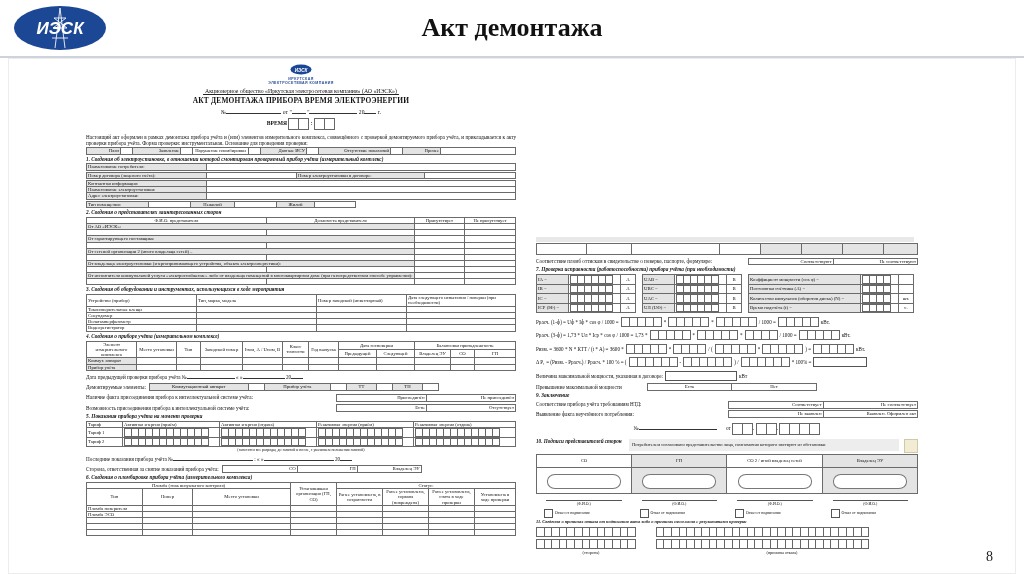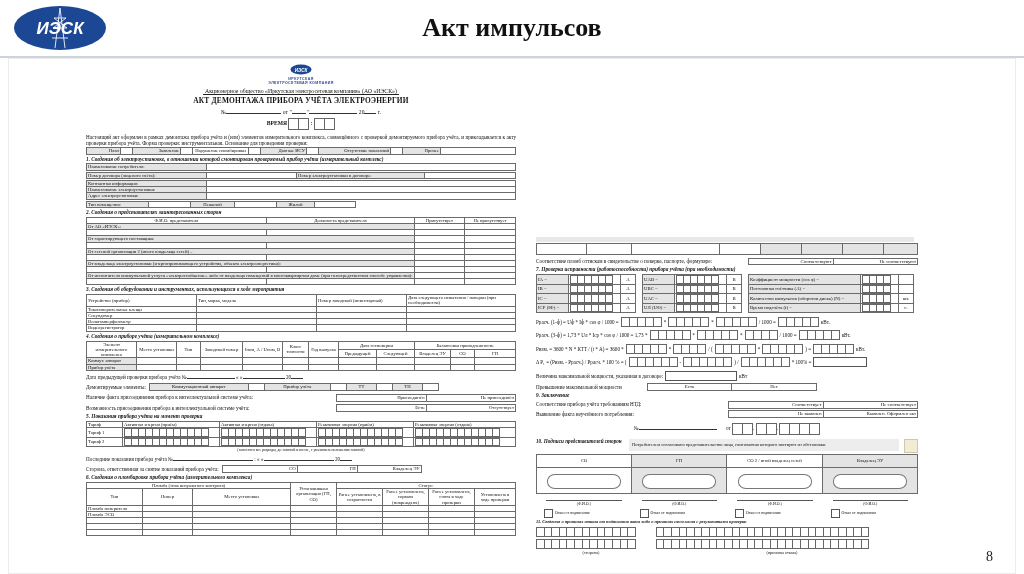--- a/index.html
+++ b/index.html
@@ -68,36 +68,36 @@
 
 <div class="slide">
   <div class="hdr">
     <svg class="hdr-logo" width="100" height="50" viewBox="0 0 100 50">
       <ellipse cx="50" cy="25" rx="46" ry="22" fill="#1c4795"></ellipse>
       <g stroke="#ffffff" stroke-width="1" fill="none" opacity="0.85">
         <path d="M50 5 L45 45 M50 5 L55 45 M44 15 L56 15 M43 25 L57 25 M42 35 L58 35 M44 15 L57 25 M56 15 L43 25"></path>
       </g>
       <text x="50" y="31" text-anchor="middle" font-size="17" font-weight="bold" font-style="italic" fill="#ffffff" font-family="Liberation Sans, sans-serif">ИЭСК</text>
     </svg>
-    <div class="slide-title">Акт импульсов</div>
+    <div class="slide-title">Акт демонтажа</div>
   </div>
 
   <div class="frame">
 
     <div class="page p1">
       <div class="doclogo">
         <svg width="22" height="11" viewBox="0 0 22 11">
           <ellipse cx="11" cy="5.5" rx="10.5" ry="5" fill="#1c4795"></ellipse>
           <text x="11" y="7.6" text-anchor="middle" font-size="4.6" font-weight="bold" font-style="italic" fill="#fff" font-family="Liberation Sans, sans-serif">ИЭСК</text>
         </svg>
         <div class="orgsmall">ИРКУТСКАЯ</div>
         <div class="orgsmall">ЭЛЕКТРОСЕТЕВАЯ КОМПАНИЯ</div>
       </div>
       <div class="orgline"><span>Акционерное общество «Иркутская электросетевая компания» (АО «ИЭСК»)</span></div>
-      <div class="doctitle">АКТ ДЕМОНТАЖА ПРИБОРА УЧЁТА ЭЛЕКТРОЭНЕРГИИ</div>
+      <div class="doctitle">АКТ ДЕМОНТАЖА ПРИБОРА ВРЕМЯ ЭЛЕКТРОЭНЕРГИИ</div>
       <div class="numline">
         <span>№</span><span class="bl" style="width:55px"></span>
         <span>от "</span><span class="bl" style="width:14px"></span>
         <span>"</span><span class="bl" style="width:48px"></span>
         <span>20</span><span class="bl" style="width:12px"></span>
         <span>г.</span>
       </div>
       <div class="timeline">
         <span>ВРЕМЯ</span>
         <span class="boxes b2">

